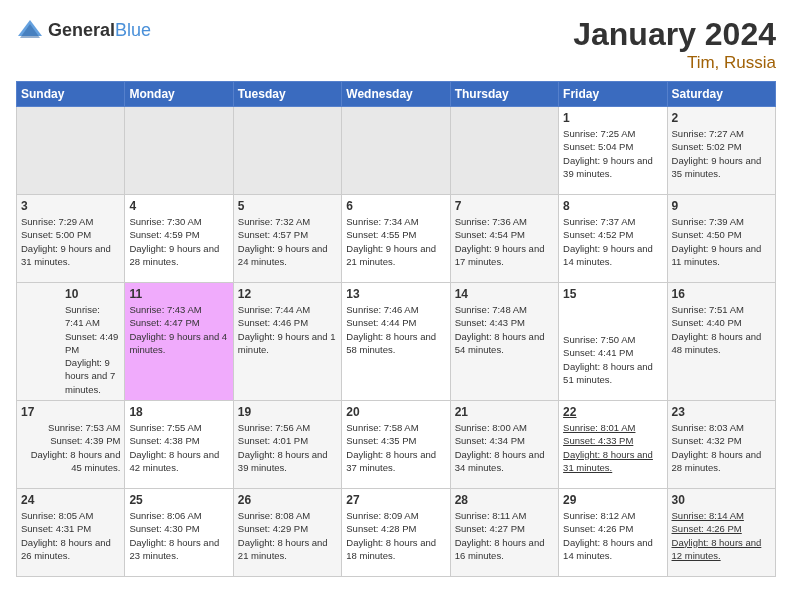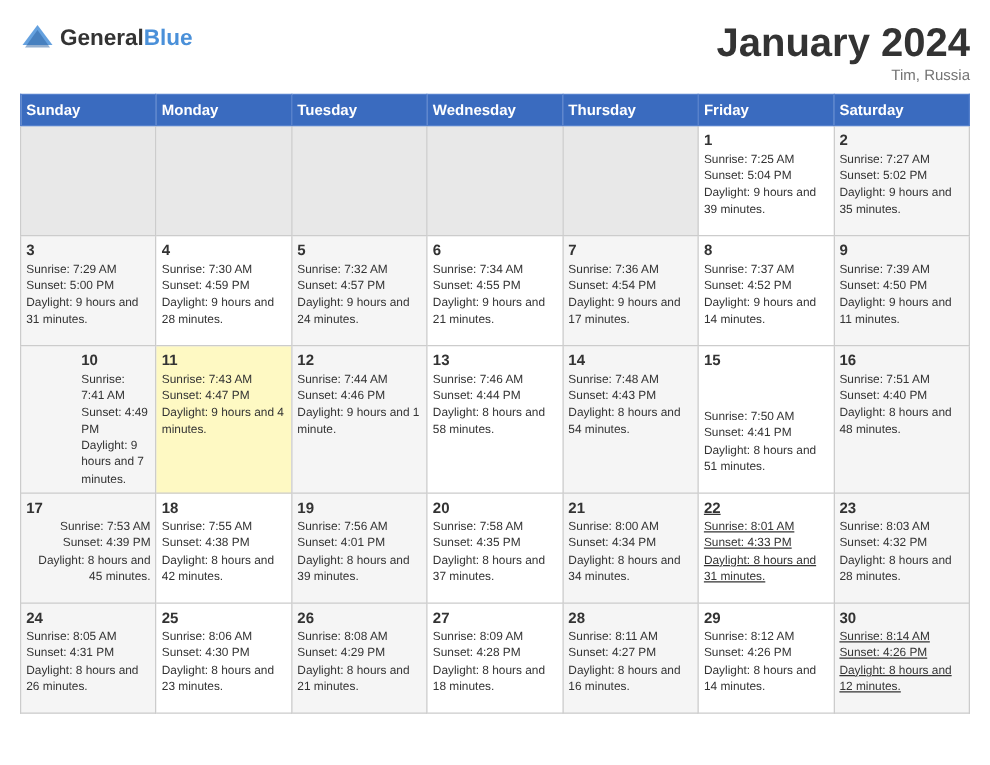--- a/index.html
+++ b/index.html
@@ -27,22 +27,22 @@
     }
     .title-block {
       text-align: right;
     }
     .month-title {
       font-size: 32px;
       font-weight: bold;
       color: #333;
     }
     .location {
-      font-size: 12px;
-      color: #737373;
+      font-size: 17px;
+      color: #a16207;
     }
     table {
       width: 100%;
       border-collapse: collapse;
       table-layout: fixed;
     }
     th {
       background-color: #3a6bbf;
       color: #fff;
       font-size: 12px;
@@ -87,21 +87,21 @@
 <body>
 
 <div class="header">
   <div class="logo">
     <svg class="logo-icon" viewBox="0 0 28 28">
       <rect x="0" y="0" width="28" height="28" fill="none"></rect>
       <polygon points="14,4 26,20 2,20" fill="#4a90d9" opacity="0.85"></polygon>
       <polygon points="14,8 24,22 4,22" fill="#2a5fa0" opacity="0.5"></polygon>
     </svg>
     <div>
-      <span style="font-size:18px;font-weight:bold;color:#333;">General</span><span style="font-size:18px;font-weight:bold;color:#4a90d9;">Blue</span>
+      <span style="font-size:18px;font-weight:bold;color:#333;">General</span><span style="font-size:18px;font-weight:normal;color:#4a90d9;">Blue</span>
     </div>
   </div>
   <div class="title-block">
     <div class="month-title">January 2024</div>
     <div class="location">Tim, Russia</div>
   </div>
 </div>
 
 <table>
   <thead>
@@ -179,21 +179,21 @@
 Daylight: 9 hours and 11 minutes.</div>
         </td>
       </tr>
       <tr>
         <td style="background: rgb(245, 245, 245); padding-left: 48px;">
           <span class="day-number">10</span>
           <div class="day-info" style="white-space: pre-line;">Sunrise: 7:41 AM
 Sunset: 4:49 PM
 Daylight: 9 hours and 7 minutes.</div>
         </td>
-        <td style="background: #fef9c3;">
+        <td style="background: #f0abfc;">
           <span class="day-number">11</span>
           <div class="day-info" style="white-space: pre-line;">Sunrise: 7:43 AM
 Sunset: 4:47 PM
 Daylight: 9 hours and 4 minutes.</div>
         </td>
         <td style="background: rgb(245, 245, 245);">
           <span class="day-number">12</span>
           <div class="day-info" style="white-space: pre-line;">Sunrise: 7:44 AM
 Sunset: 4:46 PM
 Daylight: 9 hours and 1 minute.</div>

